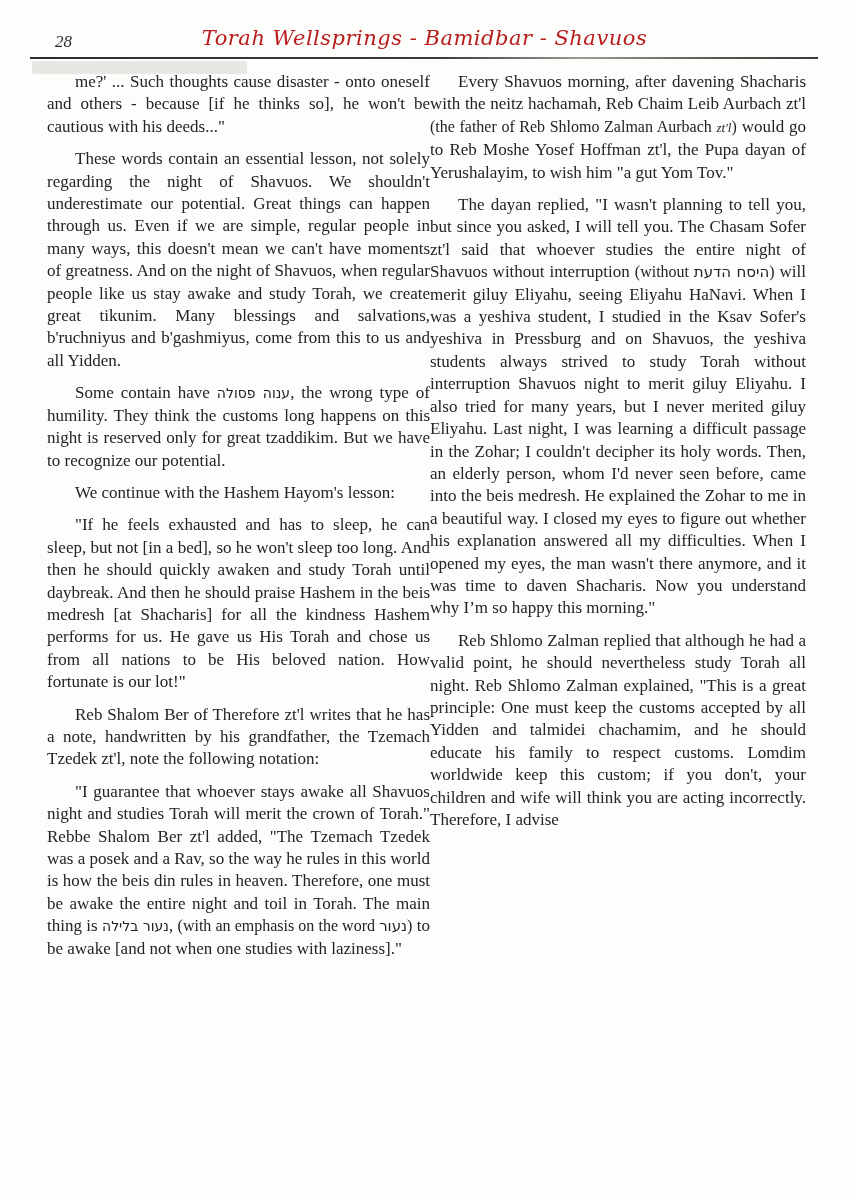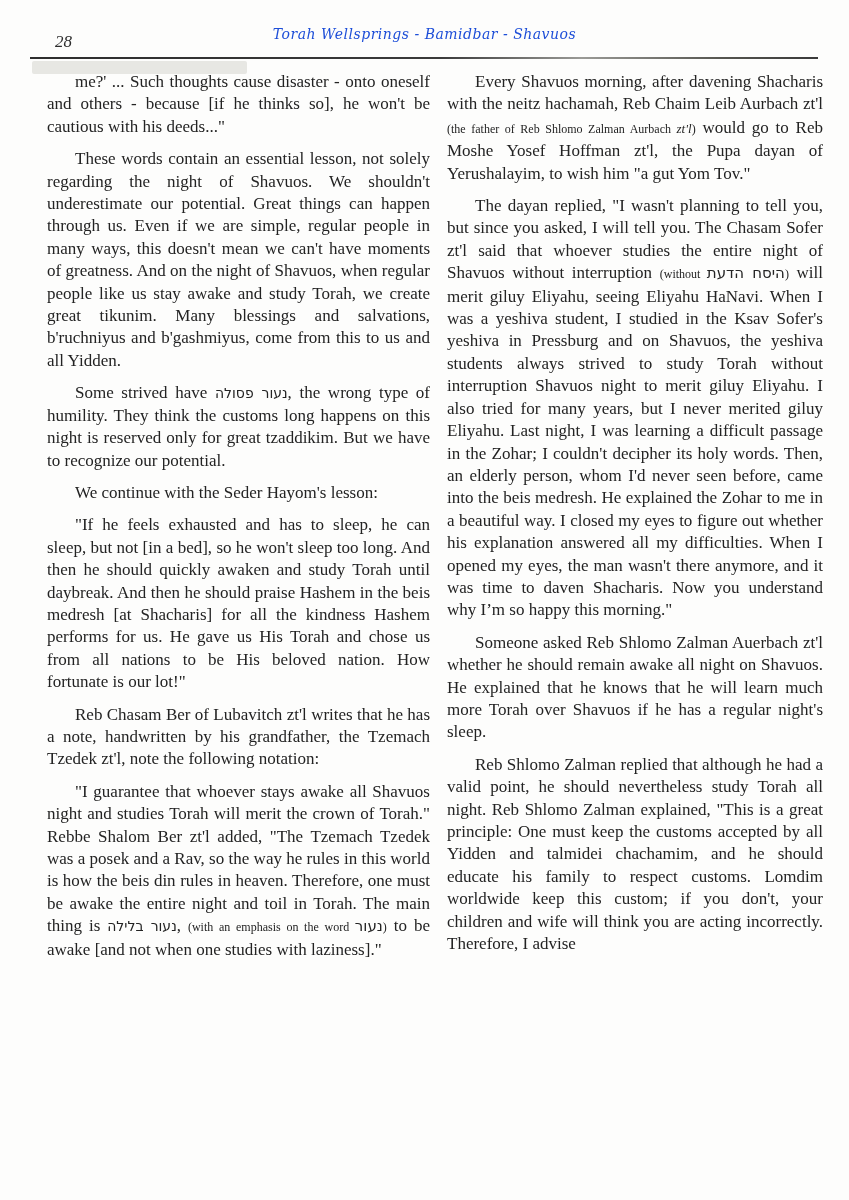--- a/index.html
+++ b/index.html
@@ -13,70 +13,69 @@
   }
   .header{position:absolute;top:26px;left:0;width:100%;height:32px;}
   .pagenum{
     position:absolute;left:55px;top:6px;
     font-style:italic;font-size:17px;color:#2c2c2c;
   }
   .title{
     position:absolute;left:0;right:0;top:0;
     text-align:center;
     font-family:"DejaVu Serif", serif;
-    font-style:italic;font-size:14px;letter-spacing:.5px;color:#1d4ed8;
+    font-style:italic;font-size:21px;letter-spacing:.5px;color:#b91c1c;
   }
   .rule{
     position:absolute;top:57px;left:30px;width:788px;height:2px;
     background:linear-gradient(to right,#2e2e2e 0%,#3a3a3a 52%,#9a9a96 70%,#55554f 88%,#3a3a3a 100%);
   }
   .smudge{
     position:absolute;top:61px;left:32px;width:215px;height:13px;
     background:#e7e7e3;border-radius:2px;
   }
   .columns{
     position:absolute;top:71px;left:47px;width:776px;
-    display:flex;gap:17px;
+    display:flex;
   }
   .col{text-align:justify;}
   .col-left{width:383px;}
   .col-right{width:376px;}
   .para{
     margin:0 0 10px 0;
     font-size:17px;line-height:22.4px;
     text-indent:28px;
     text-align:justify;
   }
   .para:last-child{margin-bottom:0;}
   .r-i{}
-  .r-sm{font-size:12px;}
+  .r-sm{font-size:16px;}
   .r-smi{font-size:13px;font-style:italic;}
   .r-he{font-family:"DejaVu Sans", sans-serif;font-size:14px;}
   .r-hesm{font-family:"DejaVu Sans", sans-serif;font-size:15px;}
 </style>
 </head>
 <body>
 
 <div class="page">
   <div class="header">
     <span class="pagenum">28</span>
     <span class="title">Torah Wellsprings - Bamidbar - Shavuos</span>
   </div>
   <div class="rule"></div>
   <div class="smudge"></div>
   <div class="columns">
     <div class="col col-left">
         <p class="para"><span>me?' ... Such thoughts cause disaster - onto oneself and others - because [if he thinks so], he won't be cautious with his deeds..."</span></p>
         <p class="para"><span>These words contain an essential lesson, not solely regarding the night of Shavuos. We shouldn't underestimate our potential. Great things can happen through us. Even if we are simple, regular people in many ways, this doesn't mean we can't have moments of greatness. And on the night of Shavuos, when regular people like us stay awake and study Torah, we create great tikunim. Many blessings and salvations, b'ruchniyus and b'gashmiyus, come from this to us and all Yidden.</span></p>
-        <p class="para"><span>Some strived have </span><span class="r-he">נעור פסולה</span><span>, the wrong type of humility. They think the </span><span class="r-i">customs</span><span> long happens on this night is reserved only for great tzaddikim. But we have to recognize our potential.</span></p>
-        <p class="para"><span>We continue with the Seder Hayom's lesson:</span></p>
+        <p class="para"><span>Some contain have </span><span class="r-he">ענוה פסולה</span><span>, the wrong type of humility. They think the </span><span class="r-i">customs</span><span> long happens on this night is reserved only for great tzaddikim. But we have to recognize our potential.</span></p>
+        <p class="para"><span>We continue with the Hashem Hayom's lesson:</span></p>
         <p class="para"><span>"If he feels exhausted and has to sleep, he can sleep, but not [in a bed], so he won't sleep too long. And then he should quickly awaken and study Torah until daybreak. And then he should praise Hashem in the beis medresh [at Shacharis] for all the kindness Hashem performs for us. He gave us His Torah and chose us from all nations to be His beloved nation. How fortunate is our lot!"</span></p>
-        <p class="para"><span>Reb Chasam Ber of Lubavitch </span><span class="r-i">zt'l</span><span> writes that he has a note, handwritten by his grandfather, the Tzemach Tzedek </span><span class="r-i">zt'l</span><span>, note the following notation:</span></p>
+        <p class="para"><span>Reb Shalom Ber of Therefore </span><span class="r-i">zt'l</span><span> writes that he has a note, handwritten by his grandfather, the Tzemach Tzedek </span><span class="r-i">zt'l</span><span>, note the following notation:</span></p>
         <p class="para"><span>"I guarantee that whoever stays awake all Shavuos night and studies Torah will merit the crown of Torah." Rebbe Shalom Ber </span><span class="r-i">zt'l</span><span> added, "The Tzemach Tzedek was a </span><span class="r-i">posek</span><span> and a Rav, so the way he rules in this world is how the </span><span class="r-i">beis din</span><span> rules in heaven. Therefore, one must be awake the entire night and toil in Torah. The main thing is </span><span class="r-he">נעור בלילה</span><span>, </span><span class="r-sm">(with an emphasis on the word </span><span class="r-hesm">נעור</span><span class="r-sm">)</span><span> to be awake [and not when one studies with laziness]."</span></p>
       </div>
     <div class="col col-right">
         <p class="para"><span>Every Shavuos morning, after davening </span><span class="r-i">Shacharis</span><span> with the </span><span class="r-i">neitz hachamah</span><span>, Reb Chaim Leib Aurbach </span><span class="r-i">zt'l</span><span class="r-sm"> </span><span class="r-sm">(the father of Reb Shlomo Zalman Aurbach </span><span class="r-smi">zt'l</span><span class="r-sm">)</span><span> would go to Reb Moshe Yosef Hoffman </span><span class="r-i">zt'l</span><span>, the Pupa </span><span class="r-i">dayan</span><span> of Yerushalayim, to wish him "a </span><span class="r-i">gut Yom Tov</span><span>."</span></p>
         <p class="para"><span>The </span><span class="r-i">dayan</span><span> replied, "I wasn't planning to tell you, but since you asked, I will tell you. The Chasam Sofer </span><span class="r-i">zt'l</span><span> said that whoever studies the entire night of Shavuos without interruption </span><span class="r-sm">(without </span><span class="r-hesm">היסח הדעת</span><span class="r-sm">)</span><span> will merit </span><span class="r-i">giluy Eliyahu</span><span>, seeing Eliyahu HaNavi. When I was a yeshiva student, I studied in the Ksav Sofer's yeshiva in Pressburg and on Shavuos, the yeshiva students always strived to study Torah without interruption Shavuos night to merit </span><span class="r-i">giluy Eliyahu</span><span>. I also tried for many years, but I never merited </span><span class="r-i">giluy Eliyahu</span><span>. Last night, I was learning a difficult passage in the Zohar; I couldn't decipher its holy words. Then, an elderly person, whom I'd never seen before, came into the beis medresh. He explained the </span><span class="r-i">Zohar</span><span> to me in a beautiful way. I closed my eyes to figure out whether his explanation answered all my difficulties. When I opened my eyes, the man wasn't there anymore, and it was time to daven </span><span class="r-i">Shacharis</span><span>. Now you understand why I’m so happy this morning."</span></p>
-        <p class="para"><span>Someone asked Reb Shlomo Zalman Auerbach zt'l whether he should remain awake all night on Shavuos. He explained that he knows that he will learn much more Torah over Shavuos if he has a regular night's sleep.</span></p>
         <p class="para"><span>Reb Shlomo Zalman replied that although he had a valid point, he should nevertheless study Torah all night. Reb Shlomo Zalman explained, "This is a great principle: One must keep the customs accepted by all Yidden and talmidei chachamim, and he should educate his family to respect customs. </span><span class="r-i">Lomdim</span><span> worldwide keep this custom; if you don't, your children and wife will think you are acting incorrectly. Therefore, I advise</span></p>
       </div>
   </div>
 </div>
 
 </body></html>

